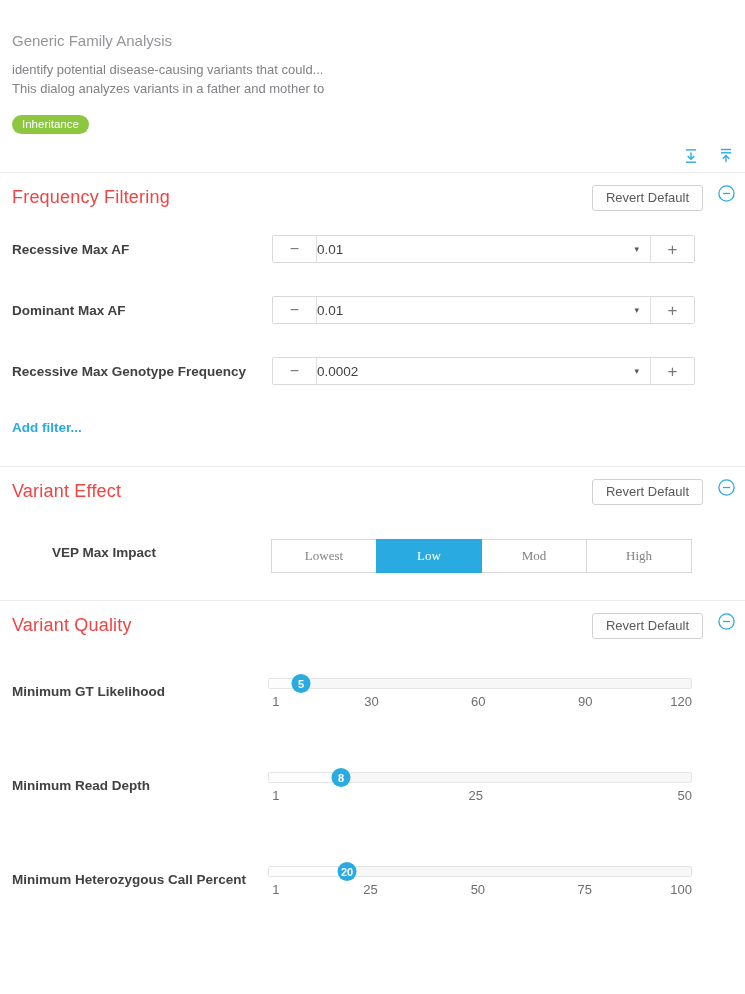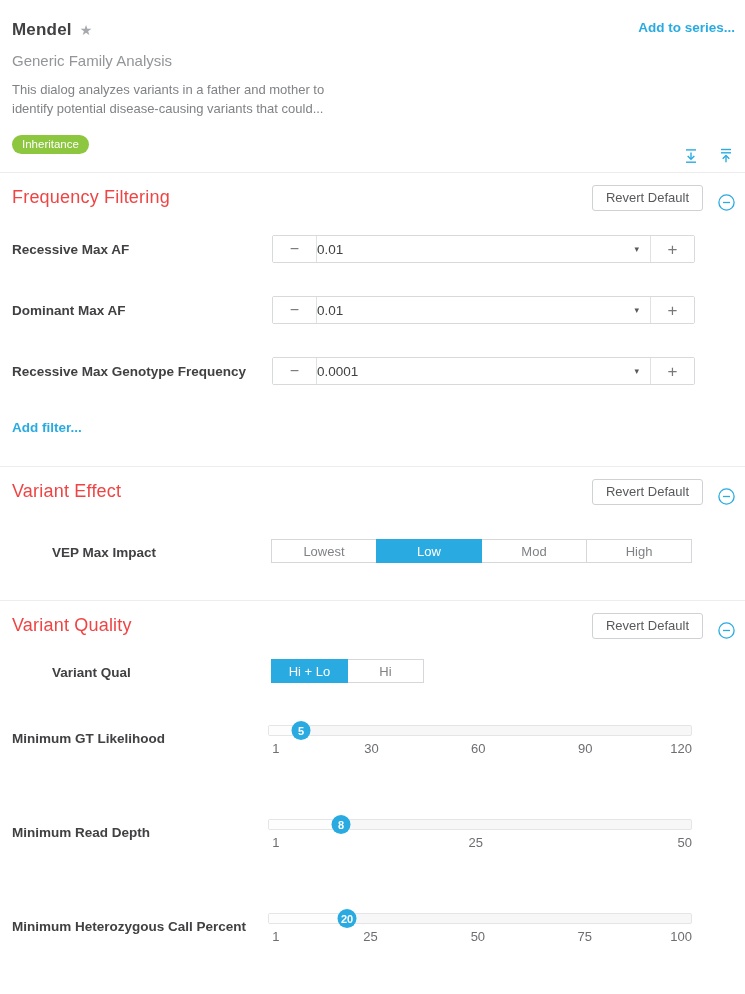--- a/index.html
+++ b/index.html
@@ -18,21 +18,21 @@
   .badge { display:inline-block; margin-top:17px; background:#8dc63f; color:#fff;
            font-size:11.5px; padding:3px 10px 4px; border-radius:10px; }
   .io-icons { position:absolute; right:10px; bottom:7px; display:flex; gap:17px; }
   .io-icons svg { cursor:pointer; }
 
   
   .section { border-top:1px solid #ededee; padding-top:12px; position:relative; }
   .sec-header { display:flex; justify-content:space-between; align-items:center;
                 padding:0 10px 0 12px; height:25px; }
   .sec-title { font-size:18px; font-weight:300; color:#ef4444; letter-spacing:.2px; }
-  .sec-right { display:flex; align-items:flex-end; gap:15px; }
+  .sec-right { display:flex; align-items:flex-start; gap:15px; }
   .revert-btn { background:#fff; border:1px solid #cfd1d2; border-radius:3px; color:#58595b;
                 font-size:13px; font-family:"Liberation Sans", sans-serif;
                 padding:4px 13px 5px; cursor:pointer; }
   .collapse-icon { cursor:pointer; display:block; }
 
   .field-label { position:absolute; left:12px; font-size:13.5px; font-weight:600; color:#414042; }
 
   
   .fields-1 { margin-top:25px; }
   .stepper-row { position:relative; height:61px; }
@@ -48,22 +48,22 @@
   .step-caret { position:absolute; right:11px; top:50%; transform:translateY(-50%);
                 font-size:9px; color:#58595b; }
   .add-filter { display:inline-block; margin:1px 0 0 12px; color:#29abe2; font-size:13.5px;
                 font-weight:600; cursor:pointer; text-decoration:none; }
   .sec-1 { padding-bottom:30px; }
 
   
   .seg-row { position:relative; height:26px; }
   .seg-row .field-label { top:6px;margin-left:40px; }
   .seg-group { position:absolute; left:271px; top:0; display:flex; }
-  .seg { height:24px; background:#fff; border:1px solid #d6d7d8; color:#808285; font-size:13px;
-         font-family:Liberation Sans, sans-serif; cursor:pointer; margin-left:-1px; }
+  .seg { height:34px; background:#fff; border:1px solid #d6d7d8; color:#808285; font-size:13px;
+         font-family:Liberation Serif, serif; cursor:pointer; margin-left:-1px; }
   .seg:first-child { margin-left:0; }
   .seg.active { background:#29abe2; border-color:#29abe2; color:#fff; position:relative; z-index:1; }
   .seg.w106 { width:106px; } .seg.w77 { width:77px; }
   .fields-2 { margin-top:35px; }
   .sec-2 { padding-bottom:35px; }
   .fields-3 { margin-top:21px; }
   .sec-3 { padding-bottom:26px; }
 
   
   .slider-row { position:relative; height:94px; }
@@ -80,31 +80,24 @@
   .ticks { position:absolute; top:16px; left:0; width:424px; height:16px;
            font-size:13px; color:#6d6e71; }
   .tick { position:absolute; top:0; white-space:nowrap; }
 </style>
 </head>
 <body>
 
 <div class="page">
 
   <div class="header">
-    <div class="title-row">
-      <div class="title-left">
-        <span class="title">Mendel</span>
-        <span class="star">★</span>
-      </div>
-      <a class="add-series">Add to series...</a>
-    </div>
     <div class="subtitle">Generic Family Analysis</div>
     <div class="desc">
+      <div>identify potential disease-causing variants that could...</div>
       <div>This dialog analyzes variants in a father and mother to</div>
-      <div>identify potential disease-causing variants that could...</div>
     </div>
     <span class="badge">Inheritance</span>
     <div class="io-icons">
       <svg width="18" height="18" viewBox="0 0 18 18" fill="none" stroke="#29abe2" stroke-width="1.4" stroke-linecap="butt">
         <path d="M4 2.9 H14"></path>
           <path d="M9 5.5 V11.5"></path>
           <path d="M5.7 9 L9 12.3 L12.3 9"></path>
           <path d="M4 15.2 H14"></path>
       </svg>
       <svg width="18" height="18" viewBox="0 0 18 18" fill="none" stroke="#29abe2" stroke-width="1.4" stroke-linecap="butt">
@@ -151,21 +144,21 @@
           </div>
           <button class="step-btn plus">+</button>
         </div>
       </div>
 
       <div class="stepper-row">
         <span class="field-label">Recessive Max Genotype Frequency</span>
         <div class="stepper">
           <button class="step-btn minus">−</button>
           <div class="step-select">
-            <span>0.0001</span>
+            <span>0.0002</span>
             <span class="step-caret">▾</span>
           </div>
           <button class="step-btn plus">+</button>
         </div>
       </div>
 
     </div>
     <a class="add-filter">Add filter...</a>
   </div>
 
@@ -199,27 +192,20 @@
       <div class="sec-right">
         <button class="revert-btn">Revert Default</button>
         <svg class="collapse-icon" width="17" height="17" viewBox="0 0 17 17" fill="none" stroke="#29abe2" stroke-width="1.3">
           <circle cx="8.5" cy="8.5" r="7.6"></circle>
             <line x1="5" y1="8.5" x2="12" y2="8.5"></line>
         </svg>
       </div>
     </div>
     <div class="fields-3">
 
-      <div class="seg-row">
-        <span class="field-label">Variant Qual</span>
-        <div class="seg-group">
-          <button class="seg w77 active">Hi + Lo</button>
-          <button class="seg w77">Hi</button>
-        </div>
-      </div>
 
       <div class="slider-row first">
         <span class="field-label">Minimum GT Likelihood</span>
         <div class="slider">
           <div class="slider-track">
             <div class="slider-fill" style="width:32px;"></div>
             <div class="slider-handle" style="left:32px;">5</div>
           </div>
           <div class="ticks">
             <span class="tick" style="left:1%;">1</span>

